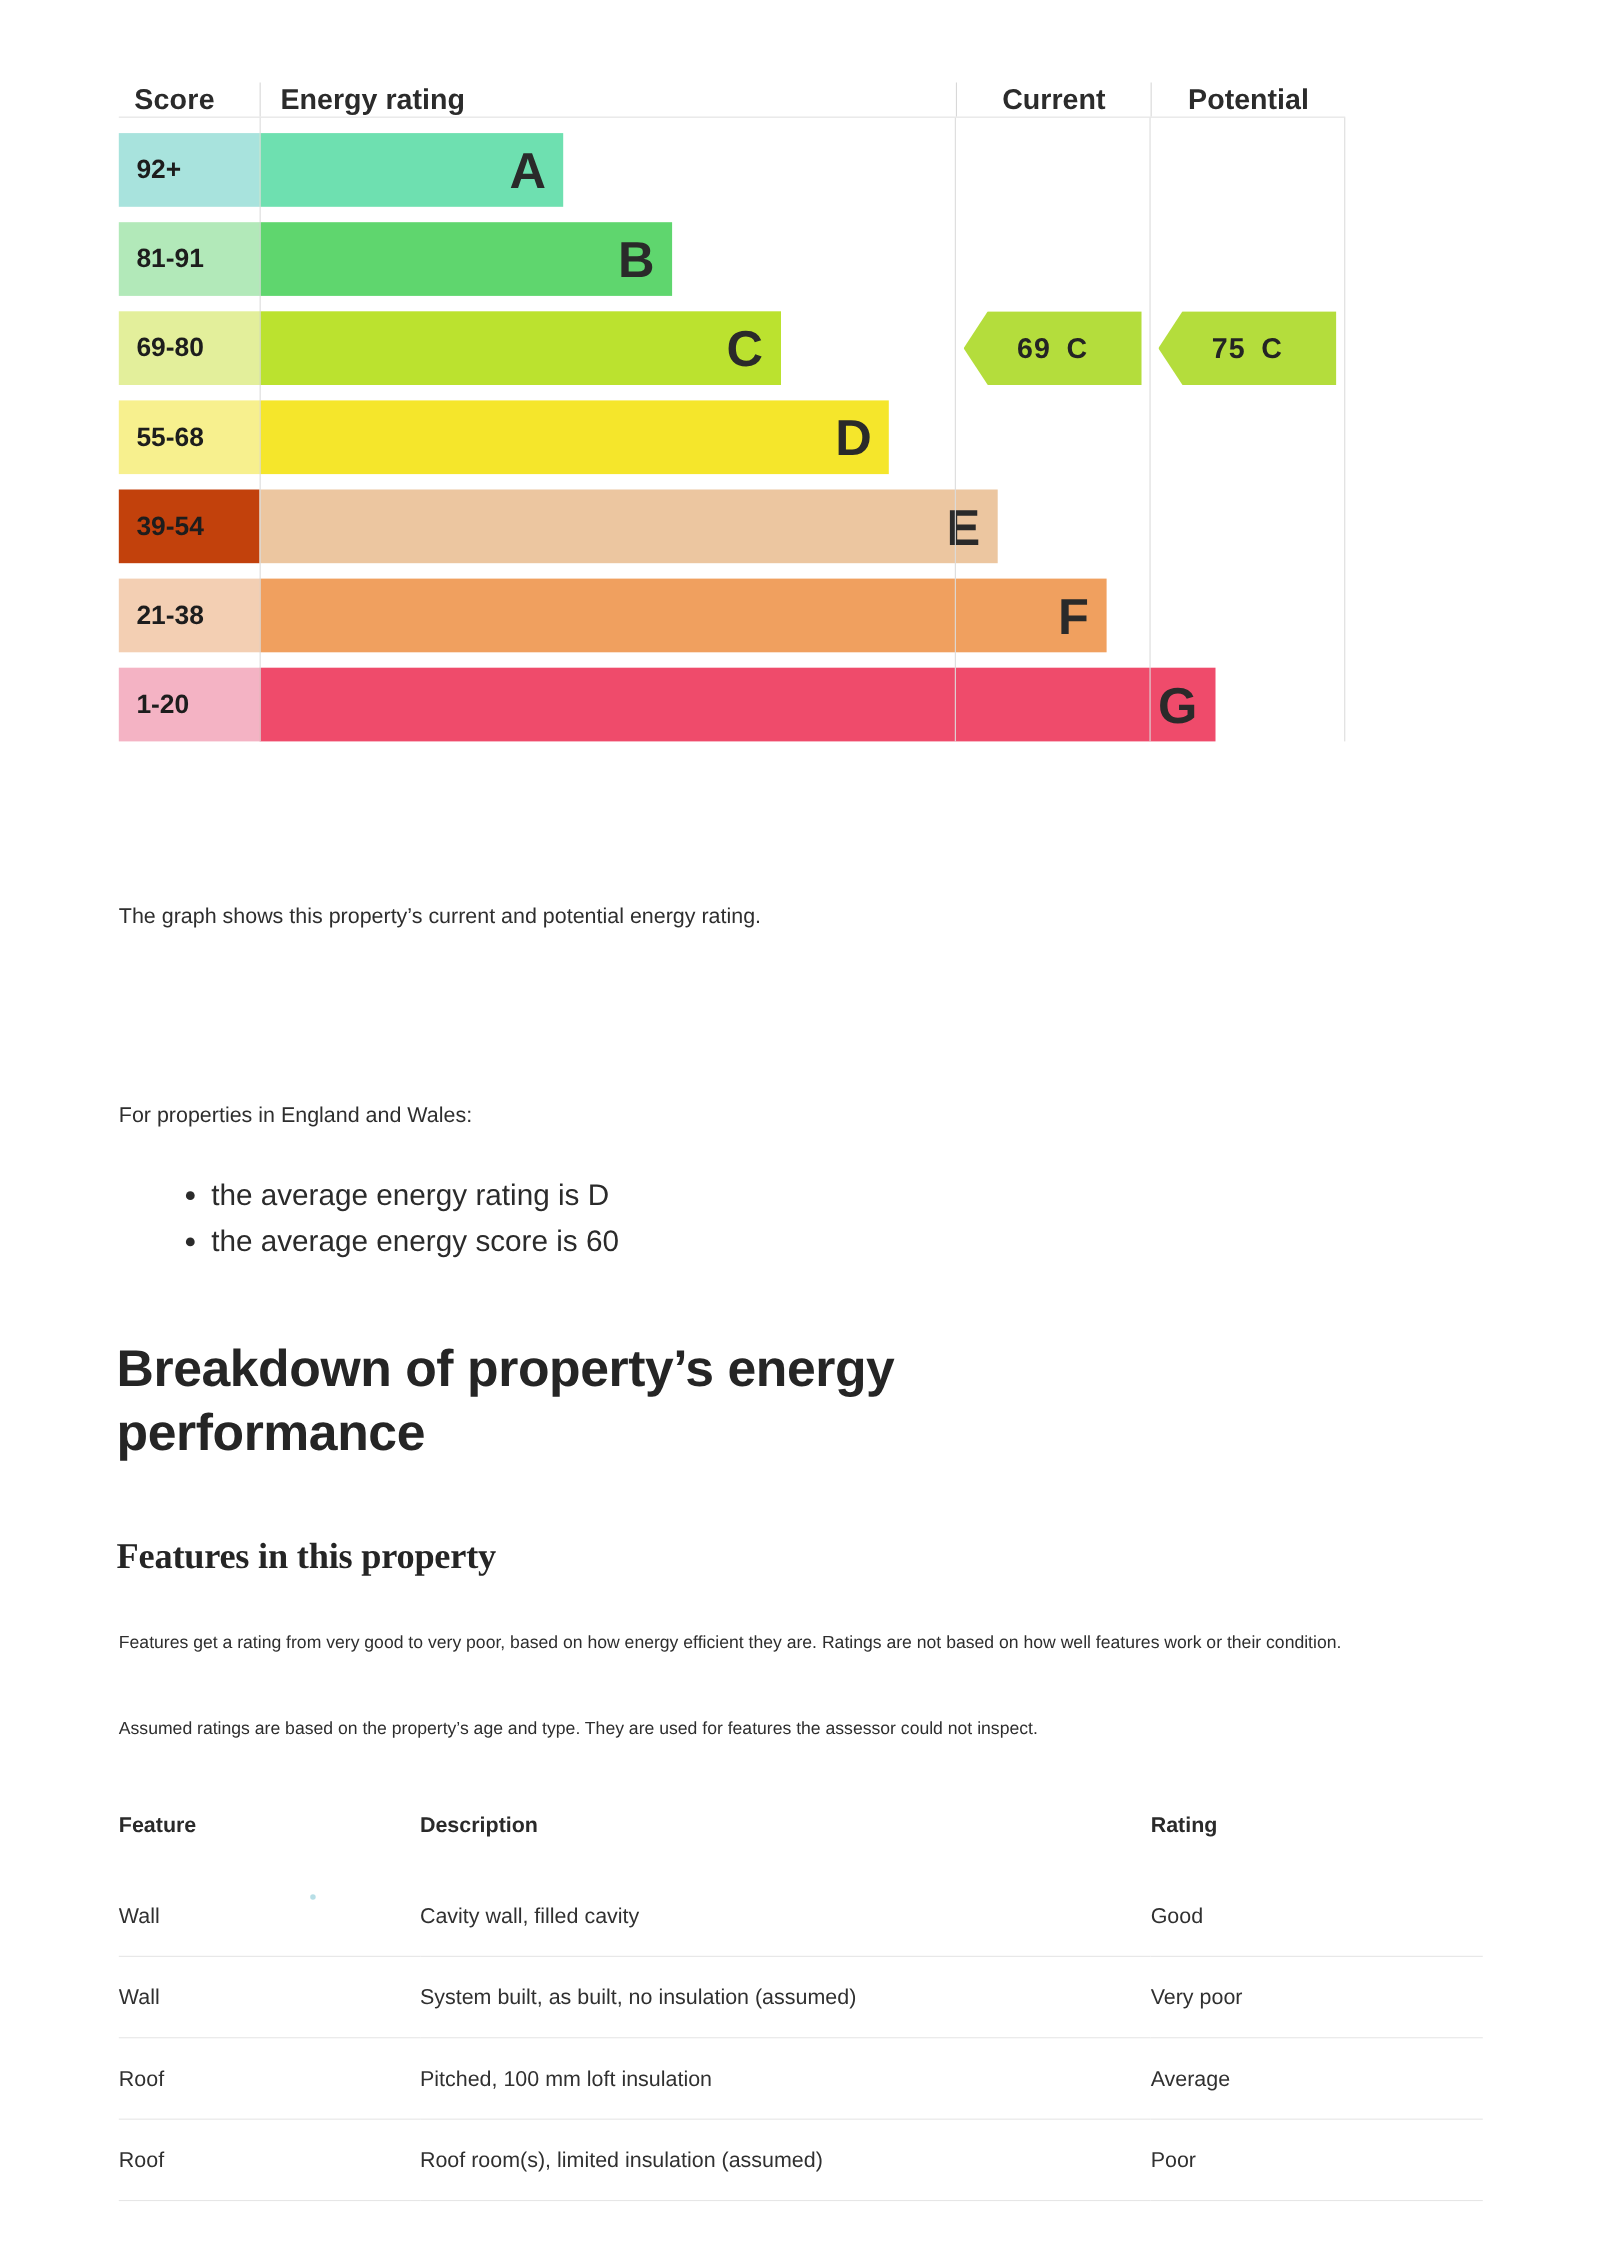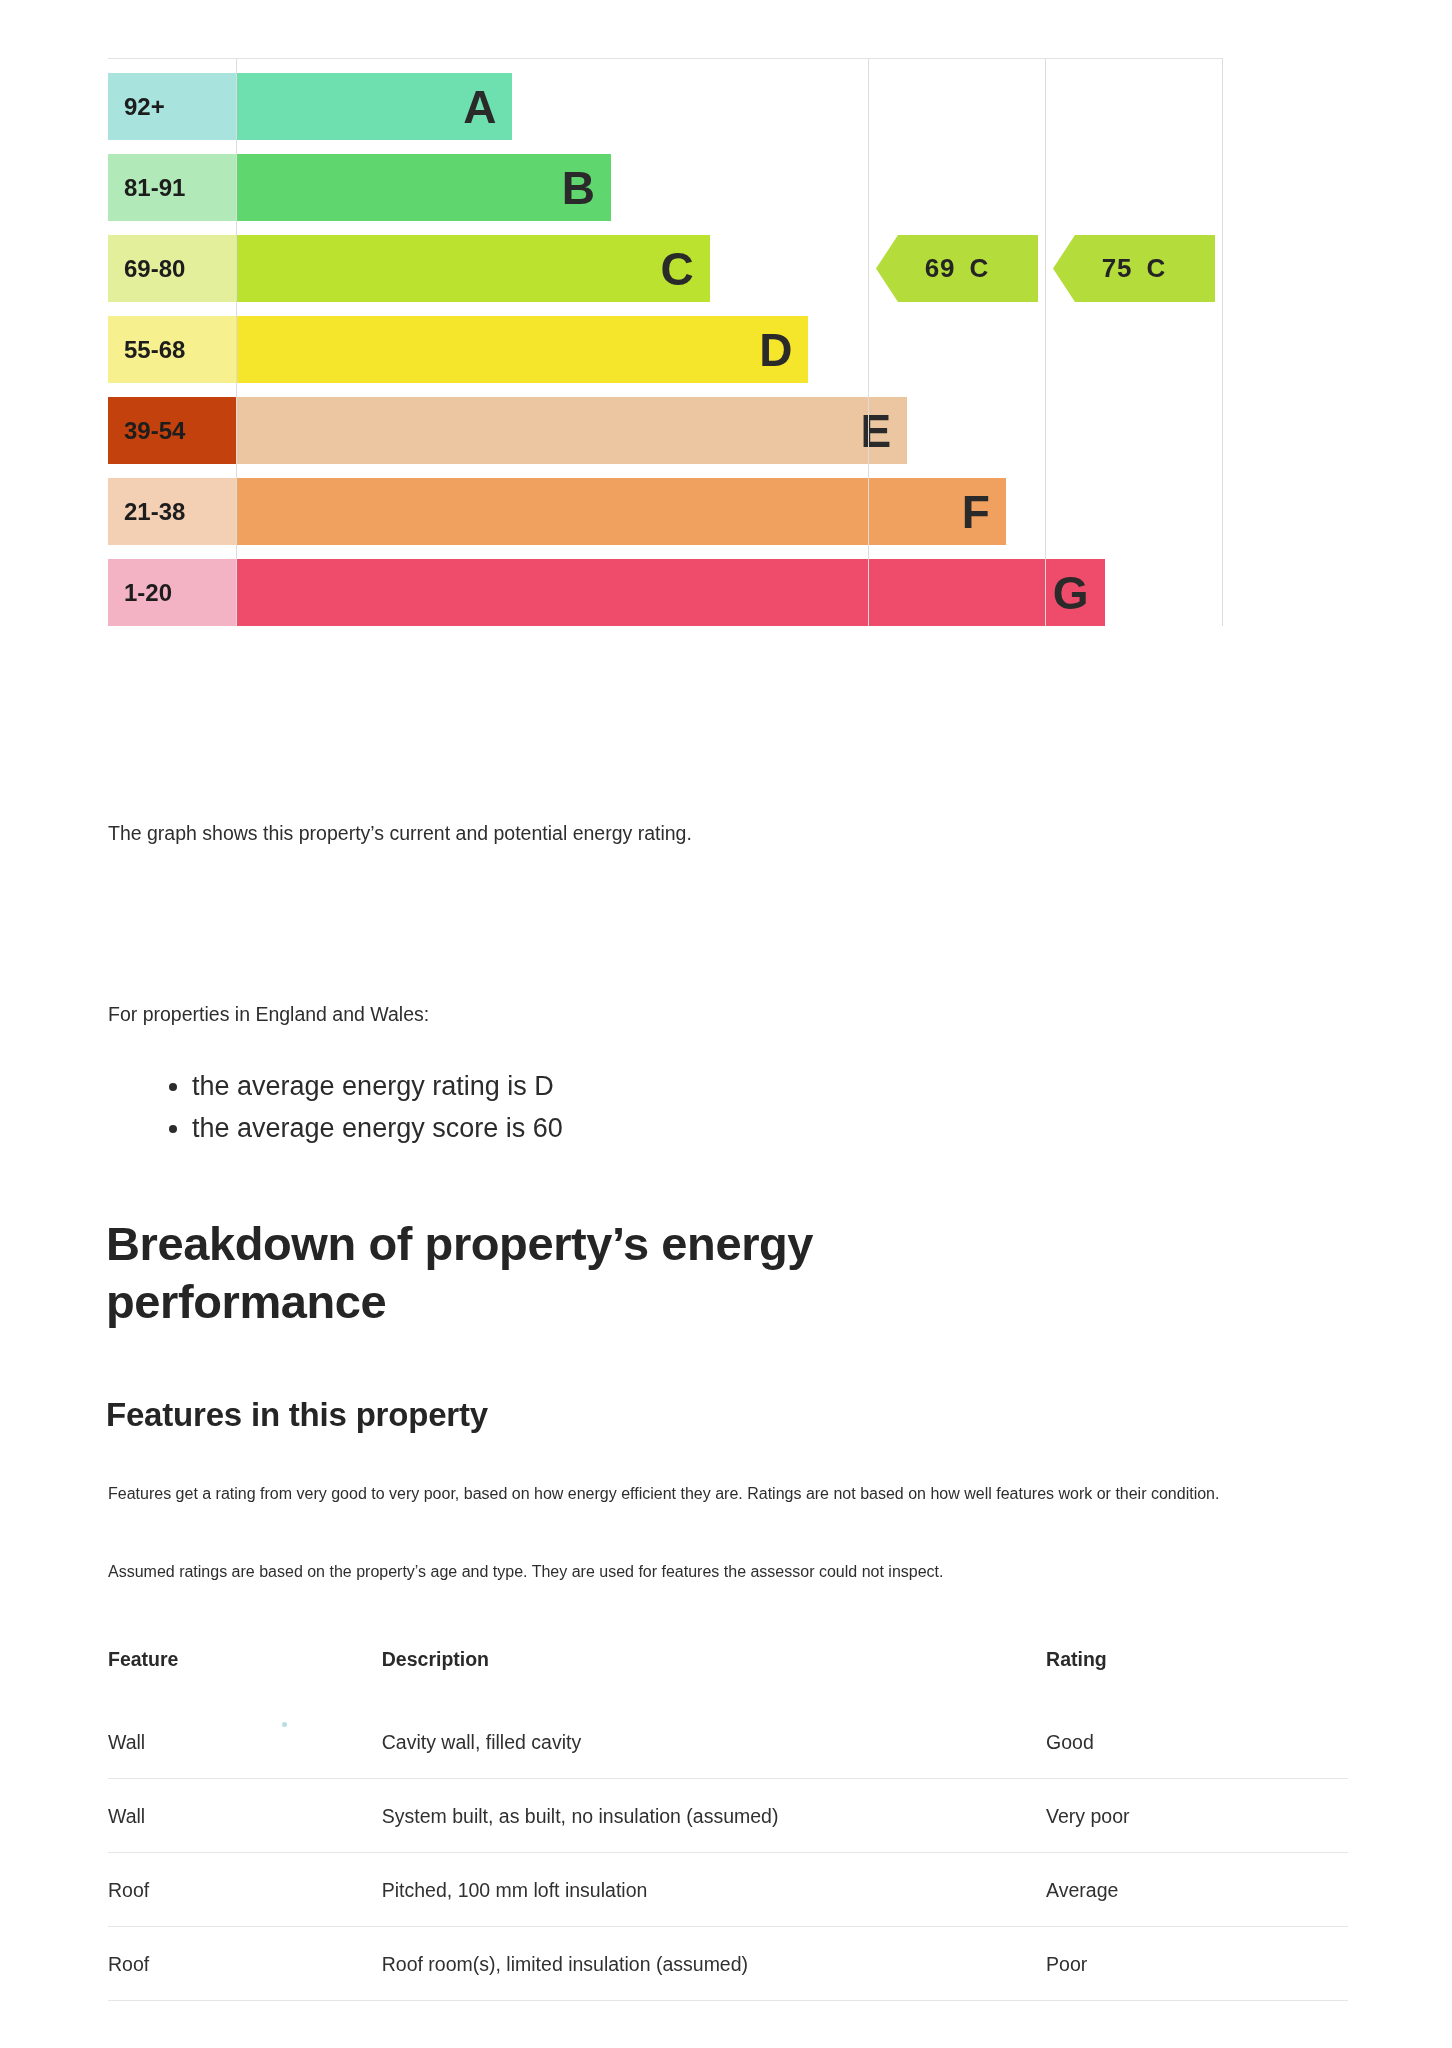--- a/index.html
+++ b/index.html
@@ -220,20 +220,26 @@
     opacity: .75;
   }
 </style>
 </head>
 <body>
 
 <div class="page">
 
   <div class="epc-graph">
 
+    <div class="epc-head">
+      <div class="cell-score">Score</div>
+      <div class="cell-rating">Energy rating</div>
+      <div class="cell-current">Current</div>
+      <div class="cell-potential">Potential</div>
+    </div>
 
     <div class="epc-body">
 
       <div class="vline v1"></div>
       <div class="vline v2"></div>
       <div class="vline v3"></div>
       <div class="vline v4"></div>
 
       <div class="band-row">
         <div class="band-score" style="background: rgb(168, 227, 221);">92+</div>
@@ -306,21 +312,21 @@
 
   <div class="para" style="top:1000px;">For properties in England and Wales:</div>
 
   <ul class="bullets" style="top:1065px;">
     <li>the average energy rating is D</li>
     <li>the average energy score is 60</li>
   </ul>
 
   <h1 class="big" style="top:1215px;">Breakdown of property’s energy performance</h1>
 
-  <h2 class="sub" style="top:1395px;">Features in this property</h2>
+  <h2 class="sub" style="top:1395px;font-family:Liberation Serif, serif;">Features in this property</h2>
 
   <div class="para small" style="top:1480px; width:1240px;">Features get a rating from very good to very poor, based on how energy efficient they are. Ratings are not based on how well features work or their condition.</div>
 
   <div class="para small" style="top:1558px; width:1260px;">Assumed ratings are based on the property’s age and type. They are used for features the assessor could not inspect.</div>
 
   <table class="feat-table">
     <thead>
       <tr>
         <th class="col-feature">Feature</th>
         <th class="col-desc">Description</th>

